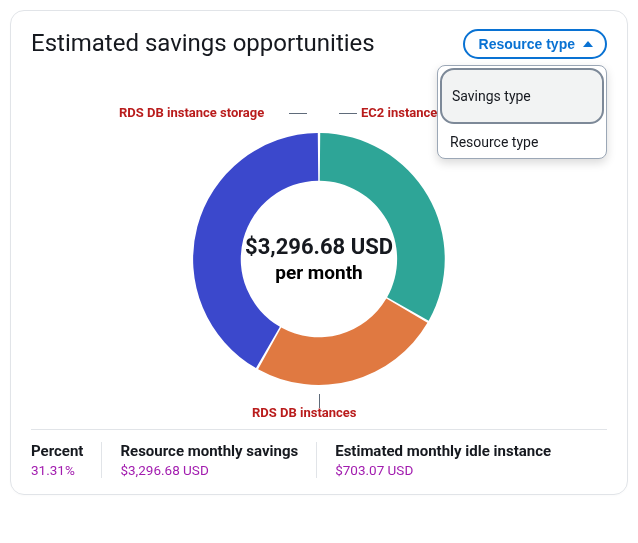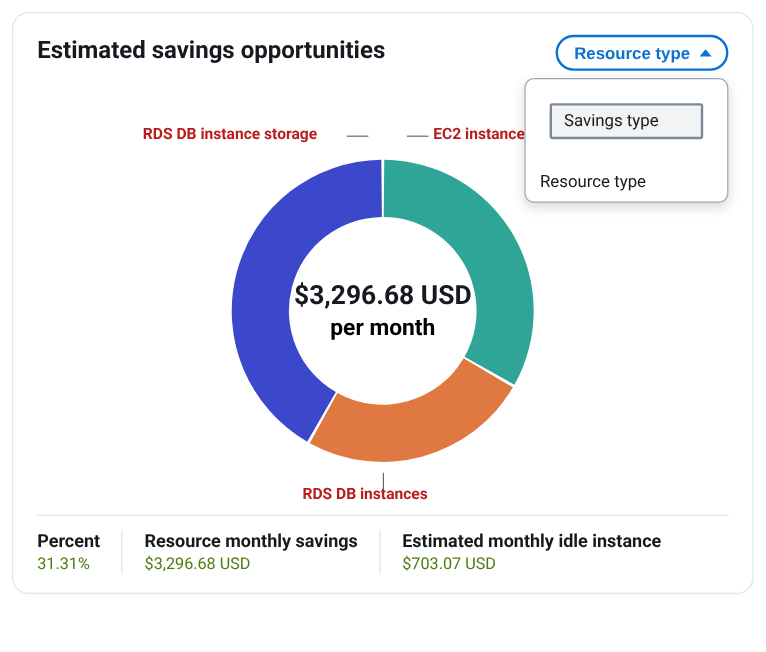--- a/index.html
+++ b/index.html
@@ -15,22 +15,22 @@
       padding: 18px 20px 16px 20px;
       position: relative;
       box-shadow: 0 1px 2px rgba(0,0,0,0.02);
     }
     .card-header {
       display: flex;
       justify-content: space-between;
       align-items: flex-start;
     }
     .title {
-      font-size: 20px;
-      font-weight: 700;
+      font-size: 24px;
+      font-weight: 400;
       color: #16191f;
     }
     .dropdown-wrap { position: relative; }
     .dropdown-btn {
       border: 2px solid #0972d3;
       background: #fff;
       color: #0972d3;
       font-weight: 700;
       font-size: 14px;
       padding: 5px 12px 5px 14px;
@@ -60,23 +60,23 @@
     }
     .menu-item {
       padding: 8px 12px;
       font-size: 14px;
       color: #16191f;
       cursor: pointer;
     }
     .menu-item.highlight {
       background: #f2f3f3;
       border: 2px solid #7d8998;
-      border-radius: 2px;
-      margin: 20px;
-      padding: 5px 10px;
+      border-radius: 14px;
+      margin: 2px;
+      padding: 18px 10px;
     }
     .chart-area {
       position: relative;
       width: 100%;
       height: 370px;
     }
     .donut-wrap {
       position: absolute;
       left: 50%;
       top: 54%;
@@ -109,21 +109,21 @@
       display: flex;
       padding-top: 12px;
       gap: 0;
     }
     .stat {
       padding: 0 18px;
     }
     .stat:first-child { padding-left: 0; }
     .stat + .stat { border-left: 1px solid #e1e4e8; }
     .stat-label { font-size: 15px; font-weight: 700; color: #16191f; }
-    .stat-value { font-size: 13.5px; color: #4d7c0f; margin-top: 2px; }
+    .stat-value { font-size: 13.5px; color: #a21caf; margin-top: 2px; }
   </style>
 </head>
 <body>
 
 <div class="card">
   <div class="card-header">
     <div class="title">Estimated savings opportunities</div>
     <div class="dropdown-wrap">
       <button class="dropdown-btn">
         <span>Resource type</span>

